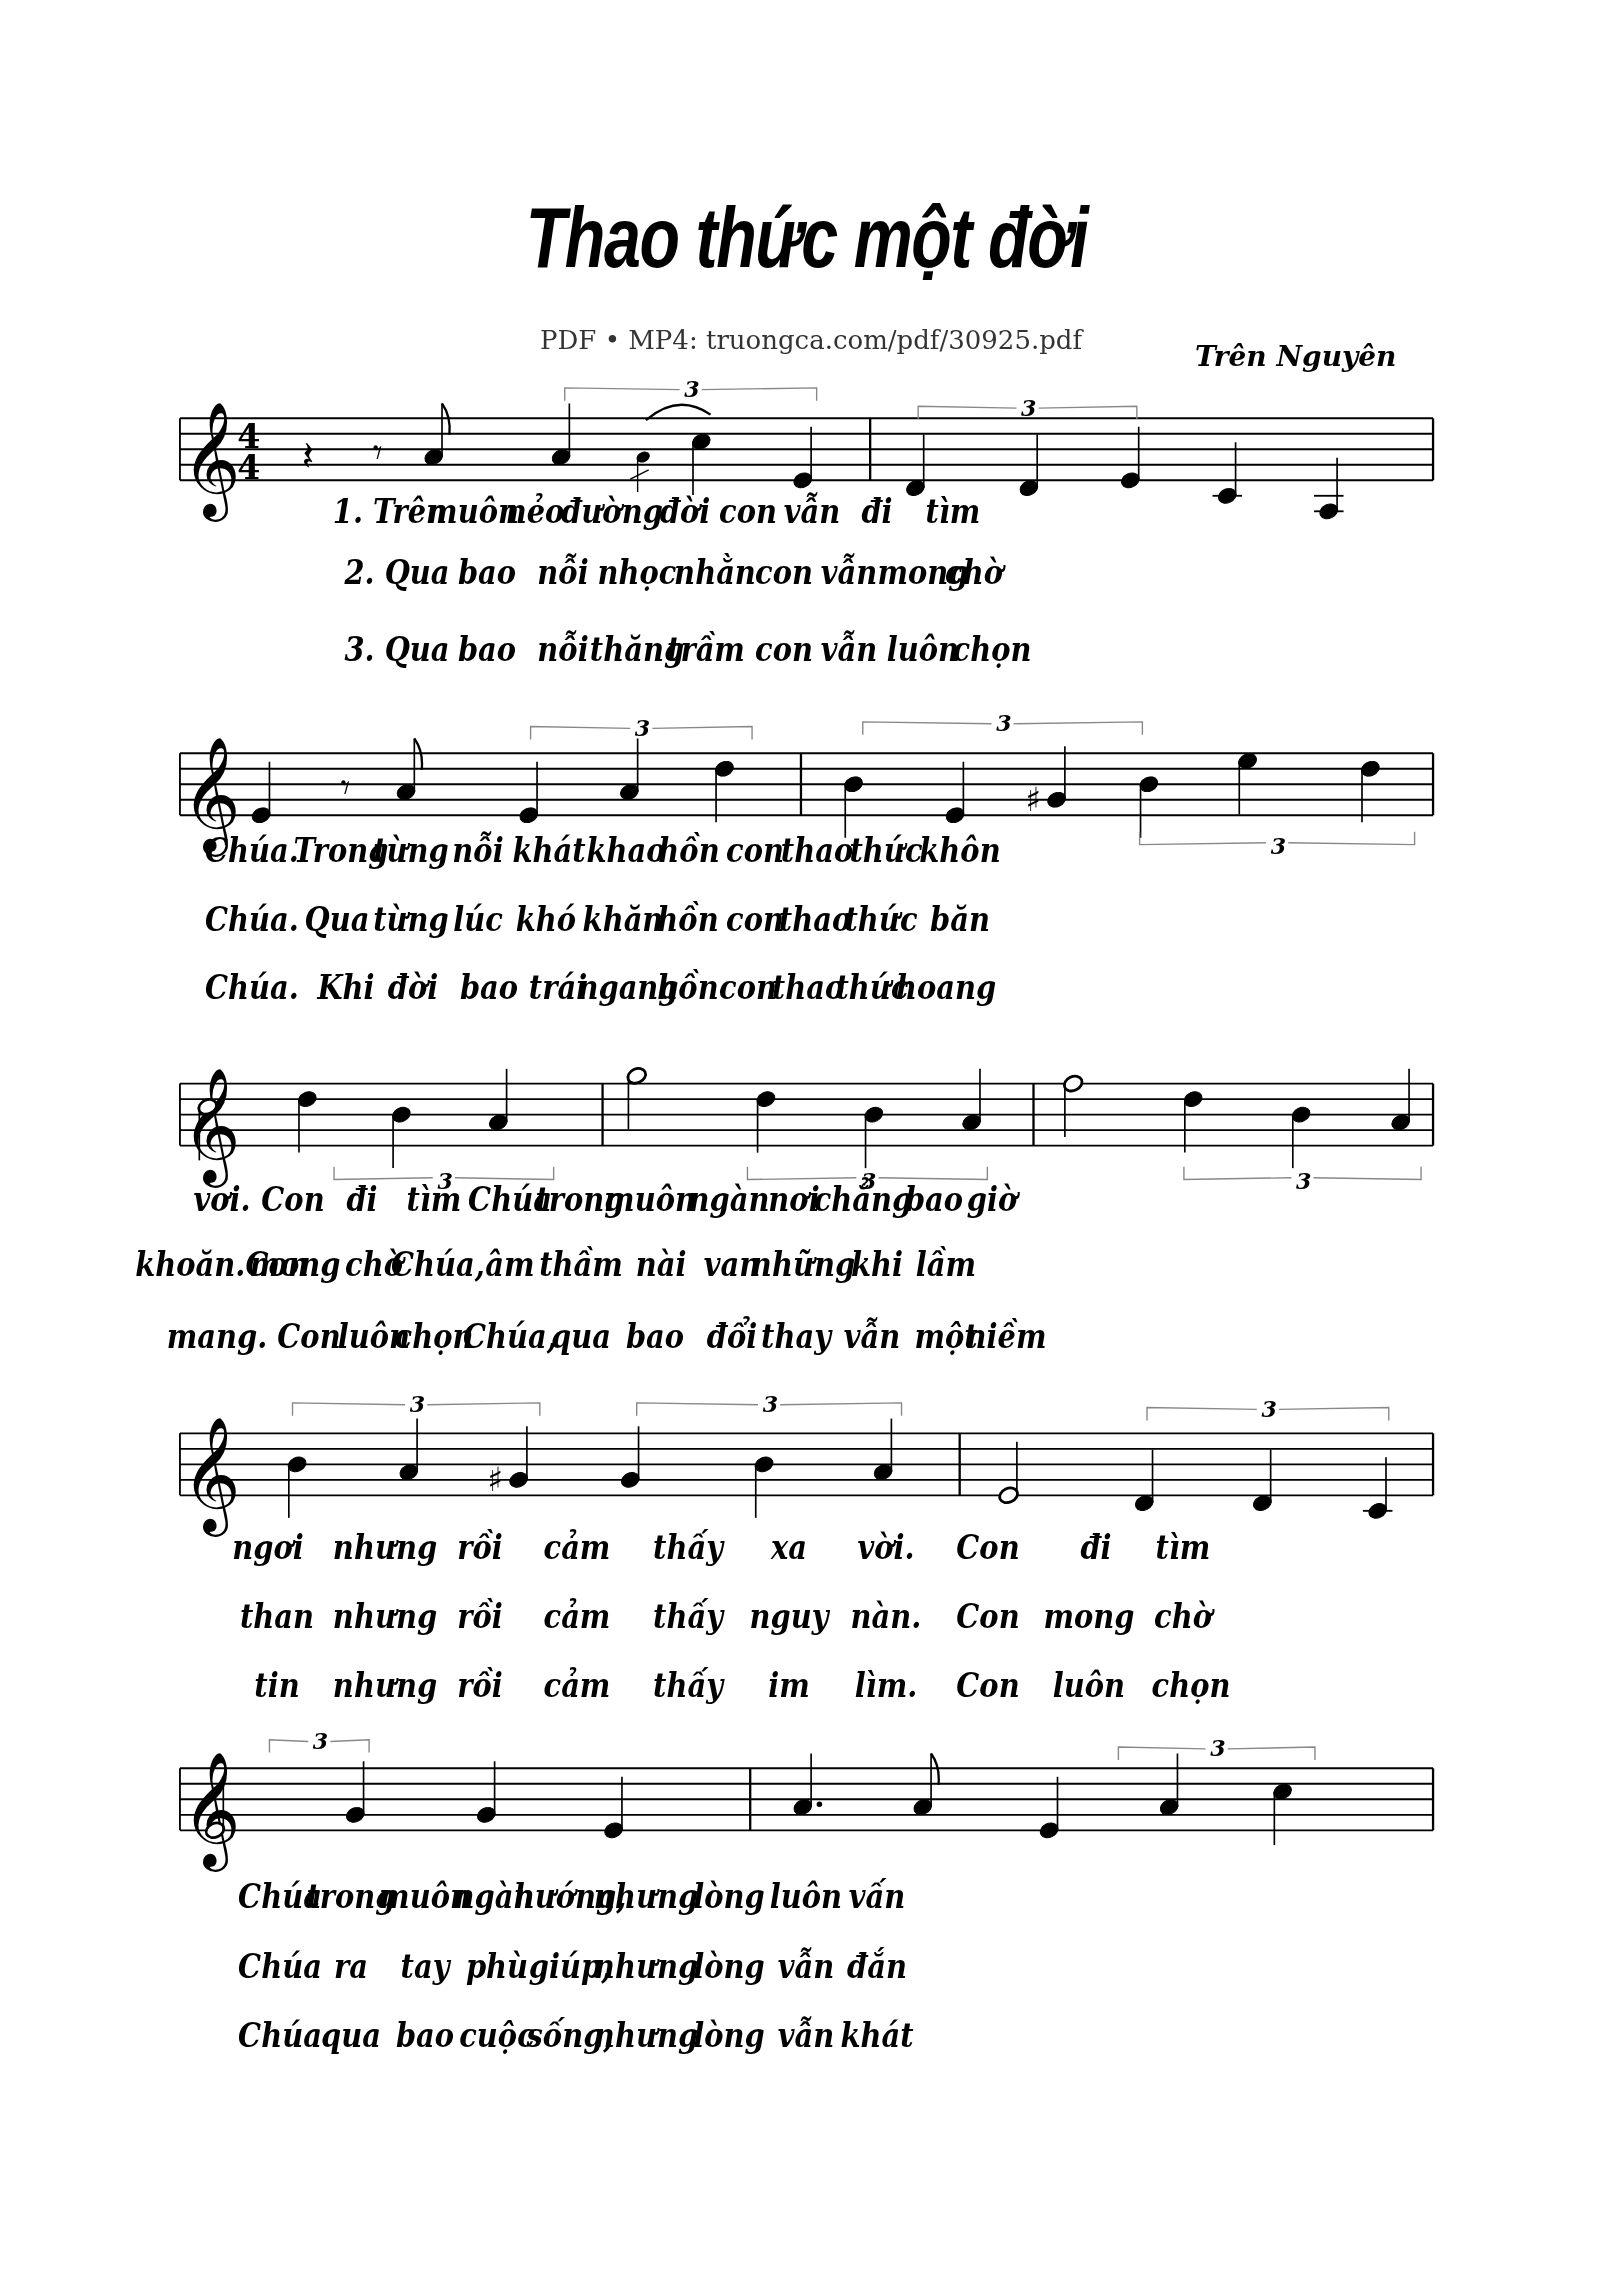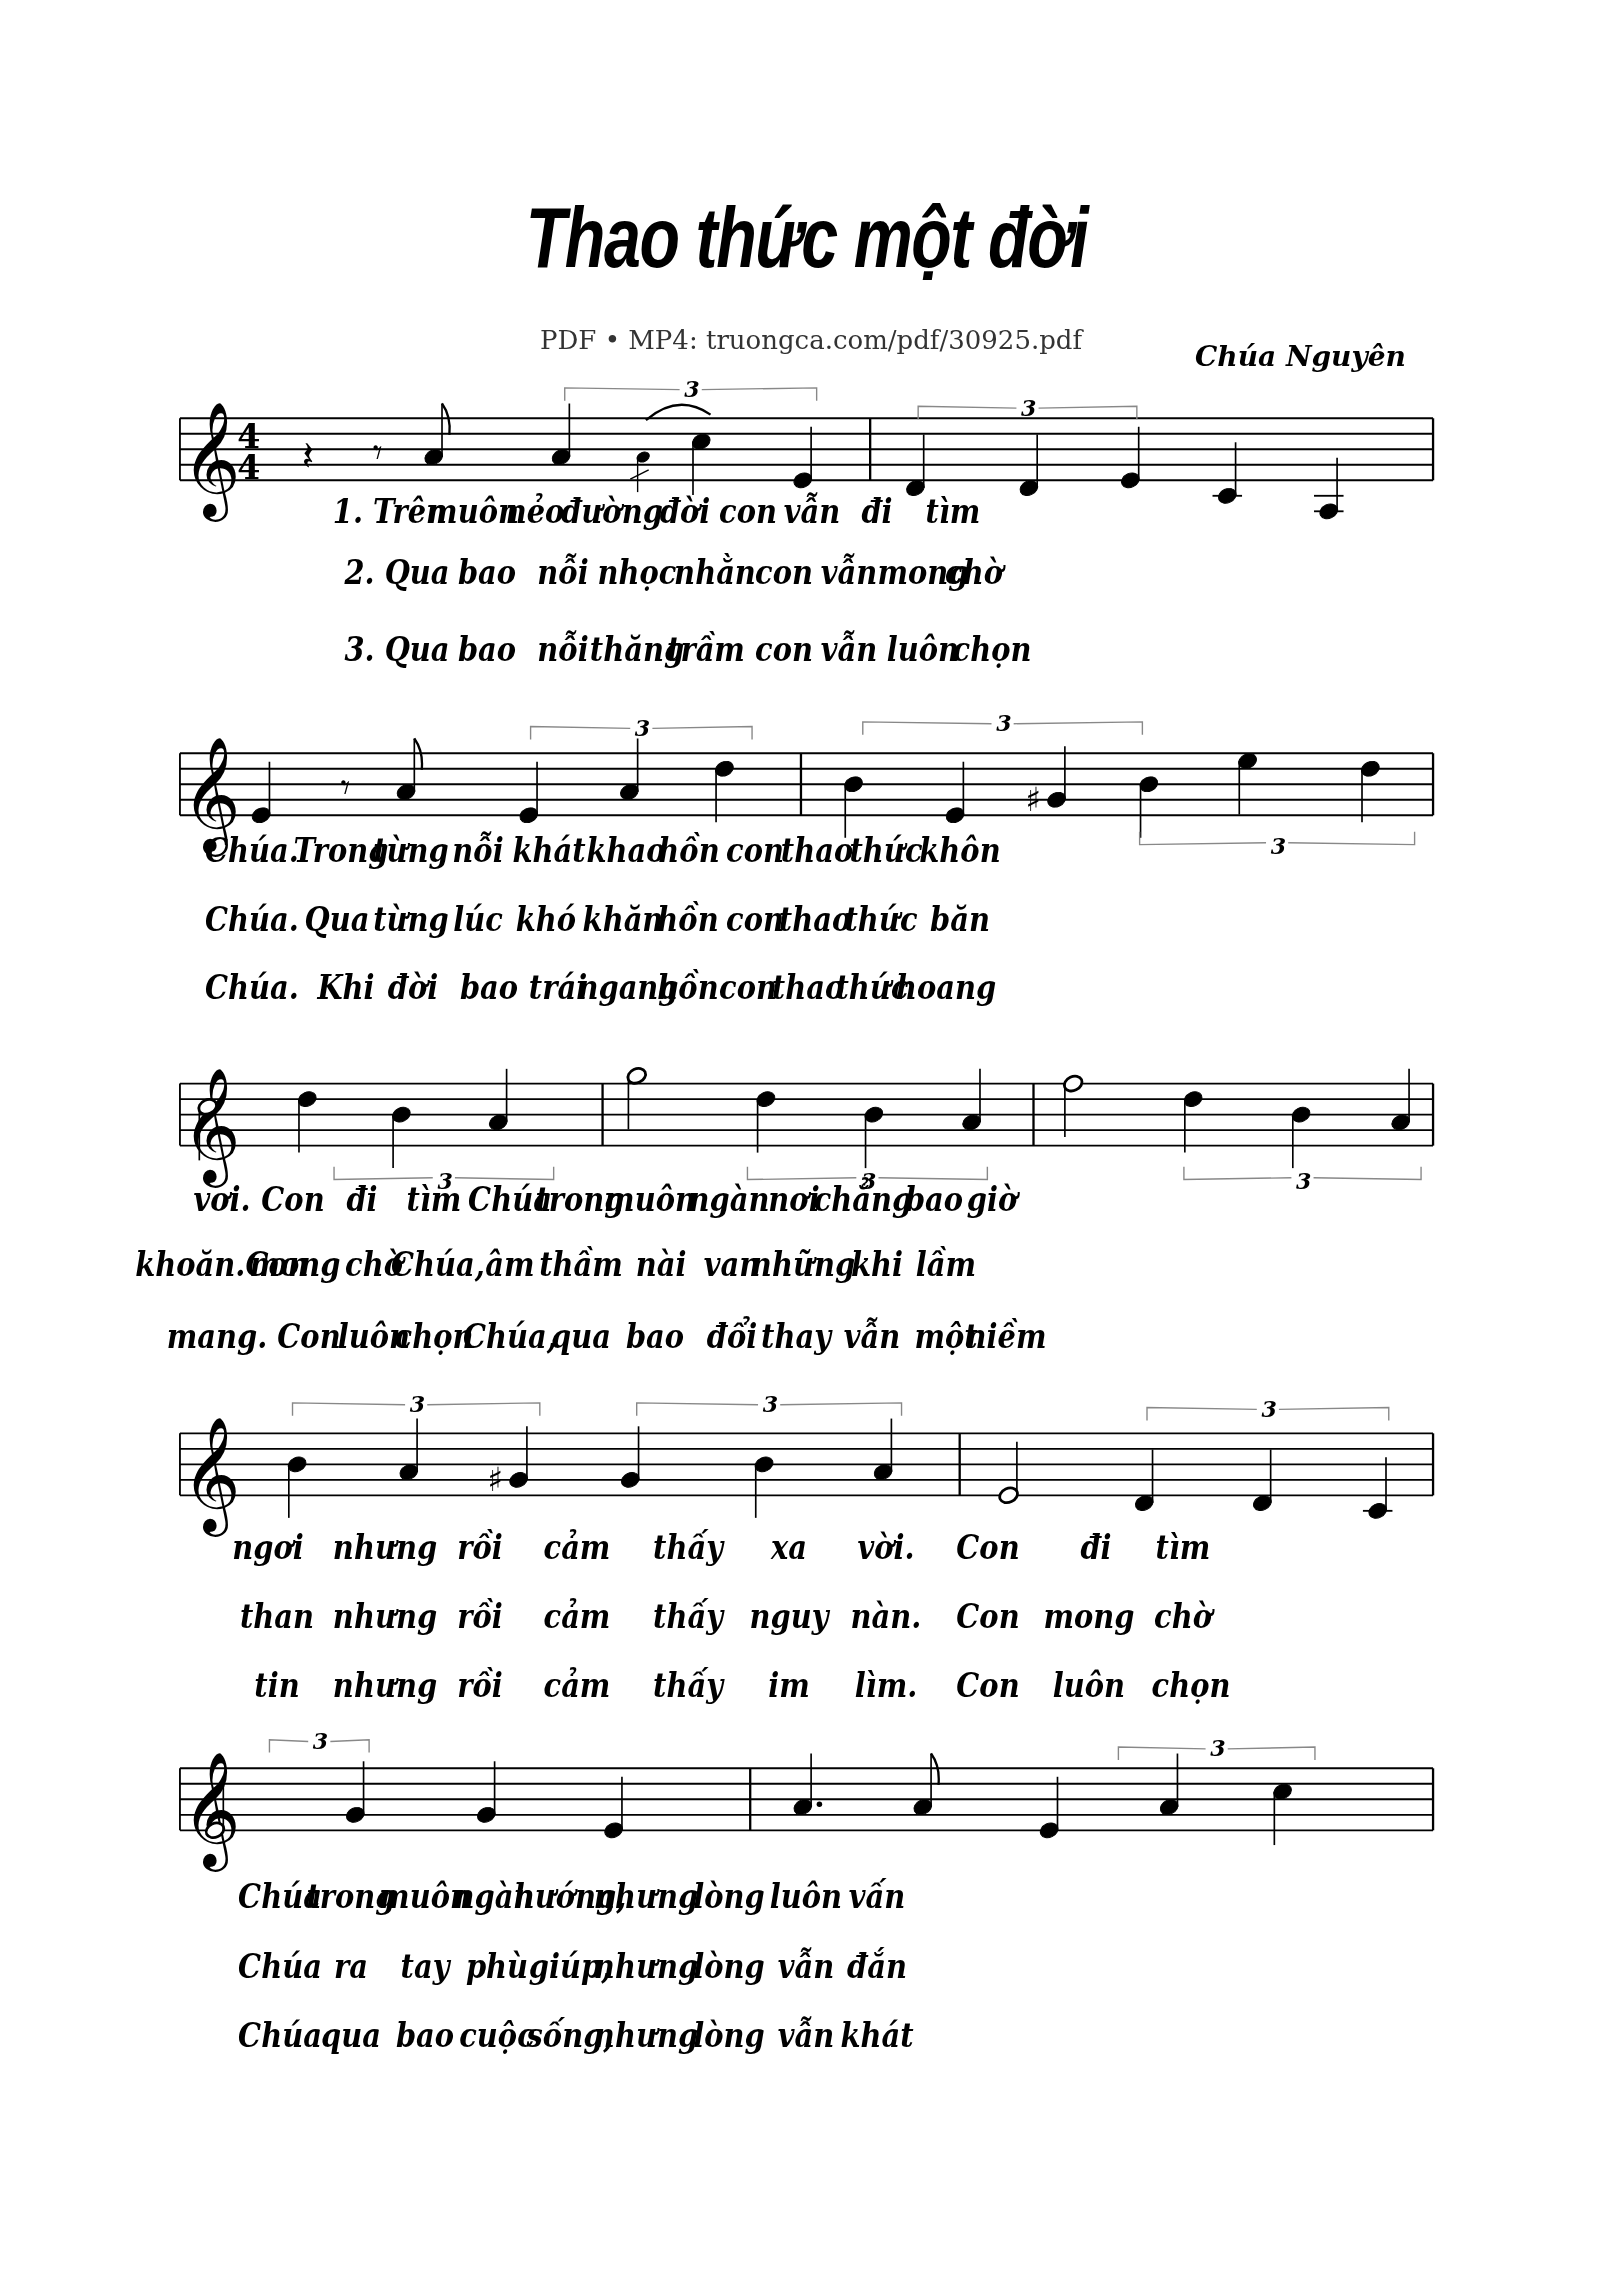--- a/index.html
+++ b/index.html
@@ -9,21 +9,21 @@
   .composer { position:absolute; left:1195px; top:340px; font-family:"DejaVu Serif", serif; font-style:italic; font-weight:bold; font-size:28px; }
   .staff-svg { position:absolute; left:0; top:0; }
   .lyric-line { position:absolute; left:0; height:46px; width:1404px; }
   .syl { position:absolute; font-family:"DejaVu Serif", serif; font-style:italic; font-weight:bold; font-size:34px; white-space:nowrap; transform:translateX(-50%) scaleX(0.85); }
 </style>
 </head>
 <body>
 
 <div class="title">Thao thức một đời</div>
 <div class="source">PDF • MP4: truongca.com/pdf/30925.pdf</div>
-<div class="composer">Chúa Nguyên</div>
+<div class="composer">Trên Nguyên</div>
 
 <svg id="score" class="staff-svg" width="1613" height="2289" xmlns="http://www.w3.org/2000/svg" viewBox="0 0 1748 2480">
     <g>
       <line x1="195" x2="1553" y1="453" y2="453" stroke="#000000" stroke-width="2"></line>
       <line x1="195" x2="1553" y1="469.8" y2="469.8" stroke="#000000" stroke-width="2"></line>
       <line x1="195" x2="1553" y1="486.6" y2="486.6" stroke="#000000" stroke-width="2"></line>
       <line x1="195" x2="1553" y1="503.4" y2="503.4" stroke="#000000" stroke-width="2"></line>
       <line x1="195" x2="1553" y1="520.2" y2="520.2" stroke="#000000" stroke-width="2"></line>
       <line x1="195" x2="195" y1="453" y2="520.2" stroke="#000000" stroke-width="2"></line>
       <line x1="943" x2="943" y1="453" y2="520.2" stroke="#000000" stroke-width="2.5"></line>

